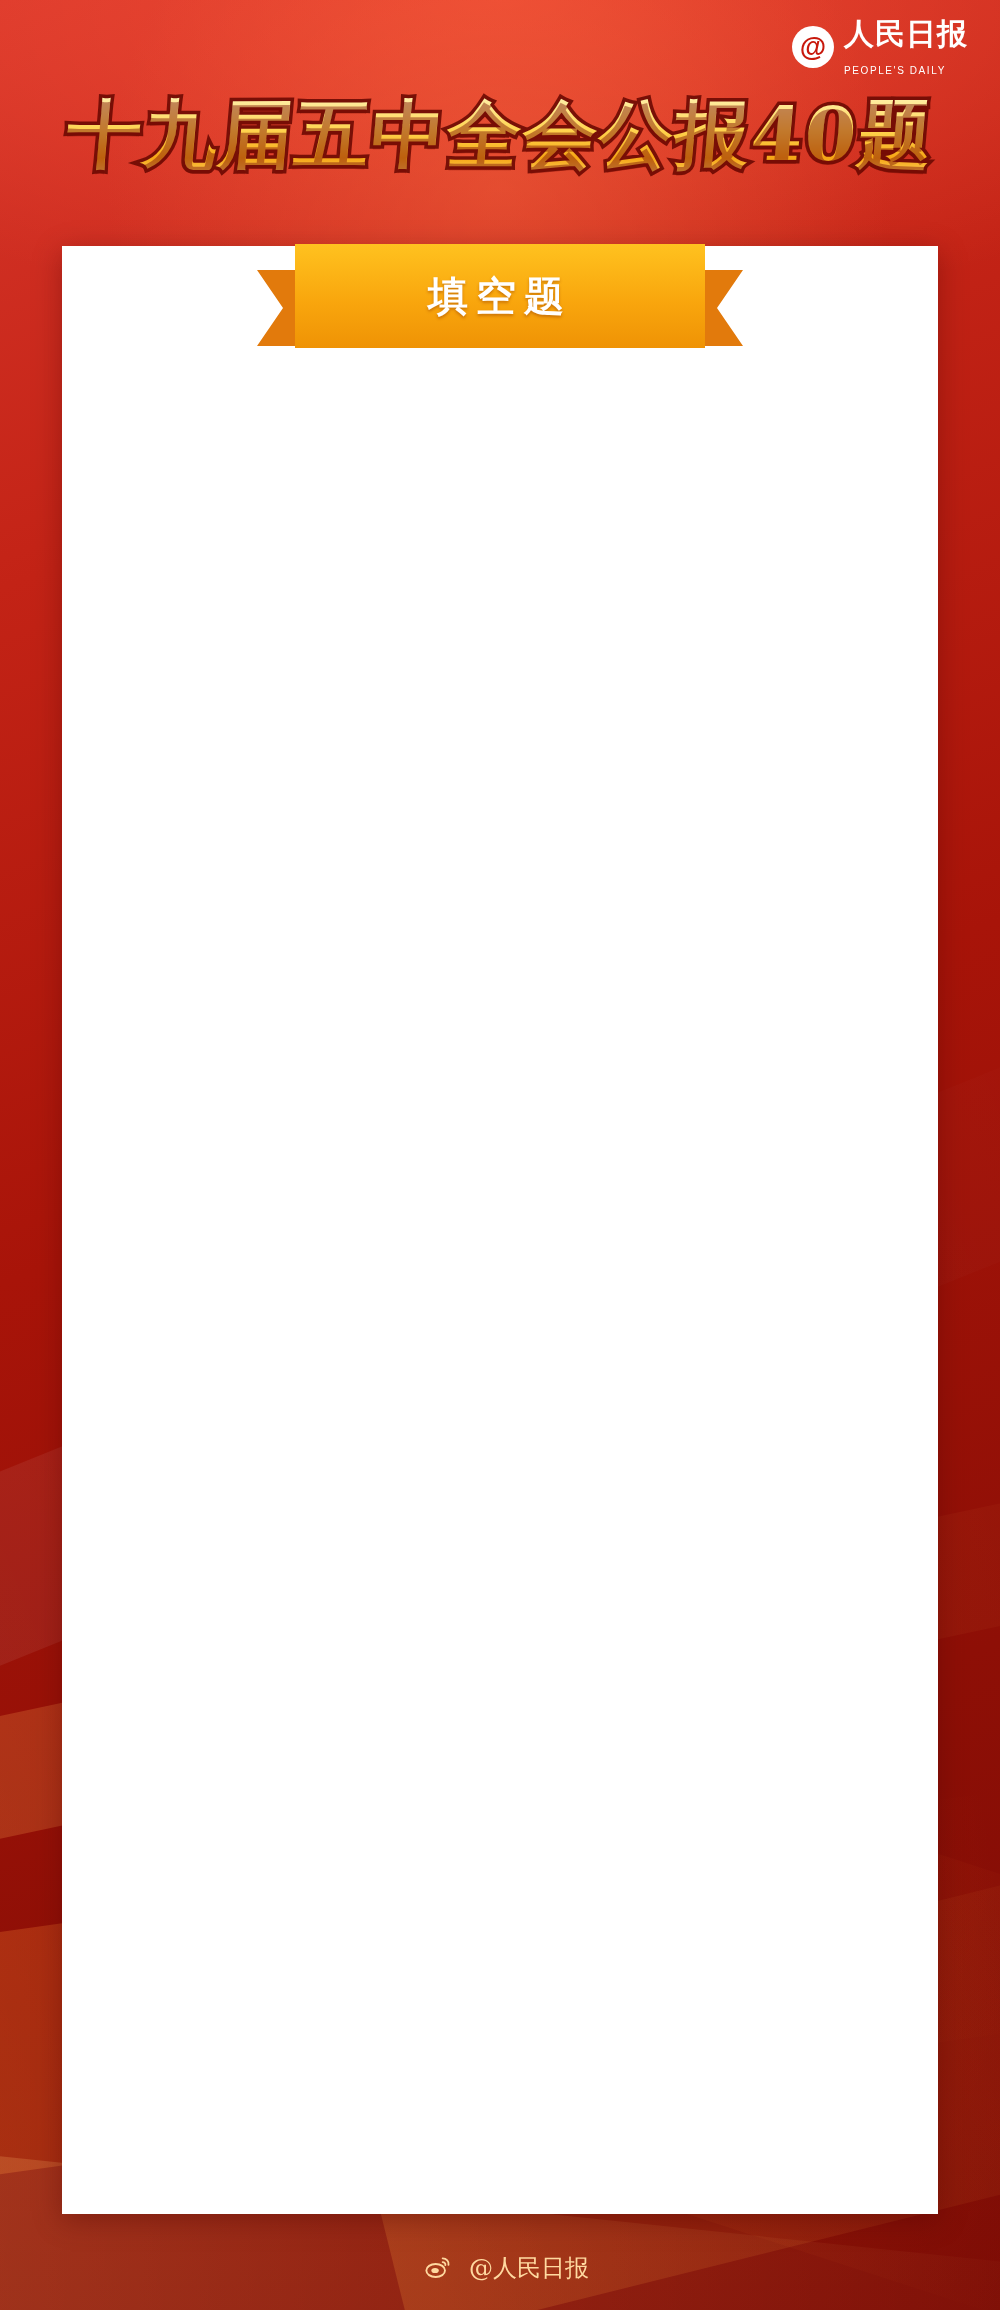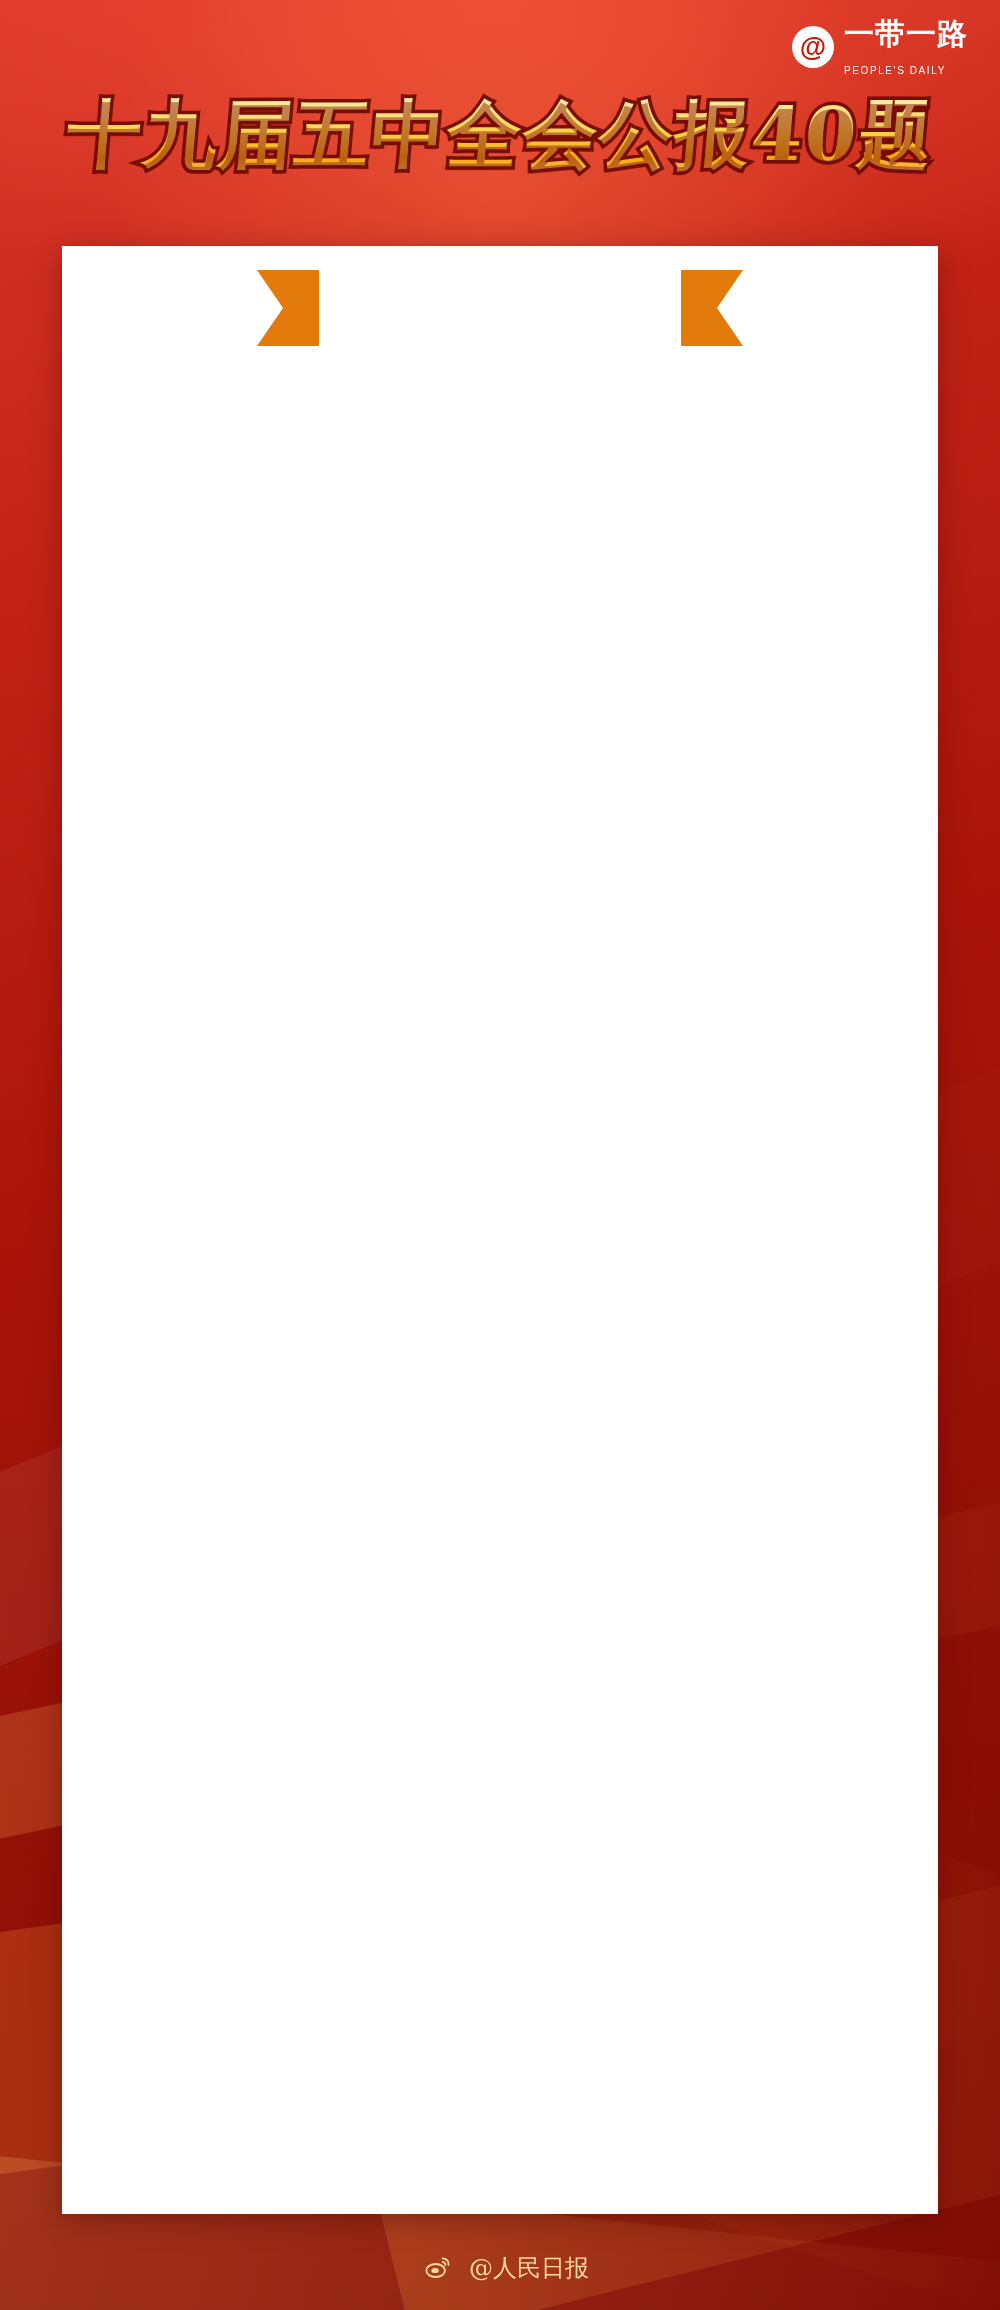--- a/index.html
+++ b/index.html
@@ -205,37 +205,40 @@
   <div class="ray r2"></div>
   <div class="ray r3"></div>
   <div class="ray r4"></div>
   <div class="ray r5"></div>
   <div class="ray r6"></div>
 </div>
 
 <div class="masthead">
   <div class="weibo-at">@</div>
   <div class="mh-text">
-    <div class="mh-cn">一带一路</div>
+    <div class="mh-cn">人民日报</div>
     <div class="mh-en">PEOPLE'S DAILY</div>
   </div>
 </div>
 
 <div class="title-wrap">
   <div style="position:relative; display:inline-block;">
     <div class="main-title-shadow">十九届五中全会公报40题</div>
     <div class="main-title">十九届五中全会公报40题</div>
   </div>
 </div>
 
 <div class="card"></div>
 
 <div class="ribbon">
   <div class="tail left"></div>
   <div class="tail right"></div>
+  <div class="band">
+    <span class="band-text">填空题</span>
+  </div>
 </div>
 
 <div class="qlist">
   <div class="qitem">
     <div class="qtext">31. 坚持实施（ ）、（ ）、（ ）对外开放，依托我国大市场优势，促进国际合作，实现互利共赢。</div>
     <div class="qanswer">答案：更大范围、更宽领域、更深层次</div>
   </div>
   <div class="qitem">
     <div class="qtext">32. 要建设（ ）经济新体制，全面提高对外开放水平，推动贸易和投资自由化便利化，推进贸易创新发展，推动共建“一带一路”高质量发展，积极参与全球经济治理体系改革。</div>
     <div class="qanswer">答案：更高水平开放型</div>

